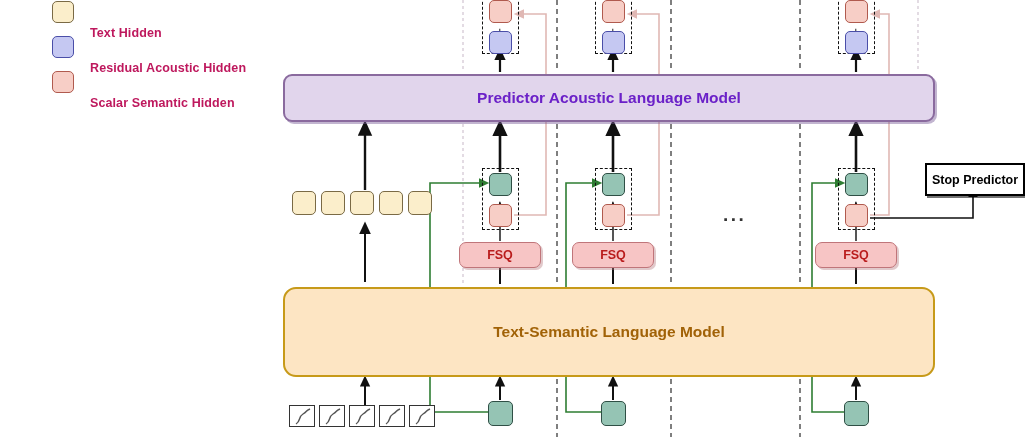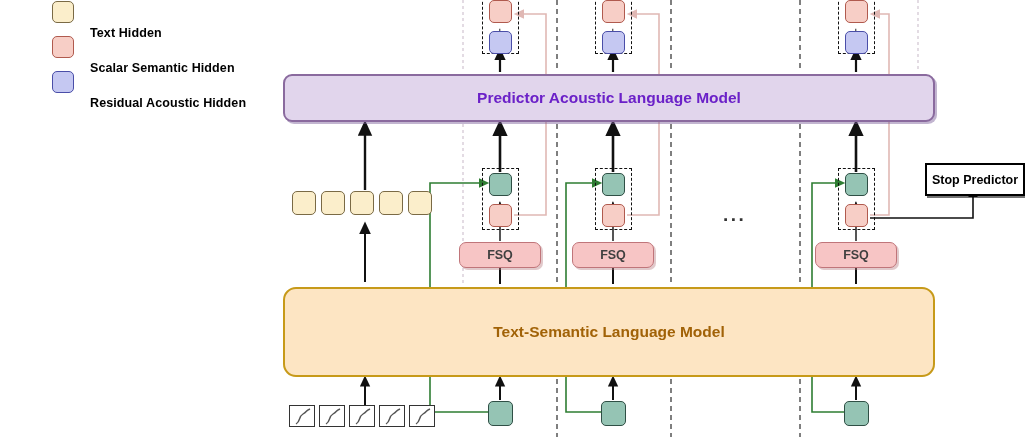--- a/index.html
+++ b/index.html
@@ -5,21 +5,21 @@
   html,body{margin:0;padding:0;background:#ffffff;}
   body{width:1025px;height:437px;overflow:hidden;
        font-family:"Liberation Sans","DejaVu Sans",sans-serif;}
   #root{position:relative;width:1025px;height:437px;}
 
   
   .legend{position:absolute;left:52px;top:-6px;}
   .legend-row{display:flex;align-items:center;height:35px;}
   .legend-swatch{width:22px;height:22px;border-radius:5px;border:1.4px solid #6b6b4a;
                  box-sizing:border-box;flex:0 0 auto;}
-  .legend-label{margin-left:16px;font-size:12.5px;font-weight:bold;color:#000000;
+  .legend-label{margin-left:16px;font-size:12.5px;font-weight:bold;color:#be185d;
                 white-space:nowrap;letter-spacing:.1px;margin-top:42px;}
 
   
   .model-block{position:absolute;box-sizing:border-box;display:flex;
                align-items:center;justify-content:center;font-weight:bold;}
   #ralm{left:283px;top:74px;width:652px;height:48px;background:#e1d5ec;
         border:2px solid #8a6a9e;border-radius:9px;color:#6b21c8;font-size:15.5px;
         box-shadow:2px 2px 0 rgba(120,90,150,.45);}
   #tslm{left:283px;top:287px;width:652px;height:90px;background:#fde5c3;
         border:2.5px solid #c79a19;border-radius:13px;color:#a16207;font-size:15.5px;}
@@ -27,21 +27,21 @@
   .hbox{border-radius:5px;border:1.4px solid;box-sizing:border-box;position:absolute;}
   .c-text{background:#fbeecb;border-color:#7a6a45;}
   .c-speech{background:#95c4b4;border-color:#2f4f45;}
   .c-scalar{background:#f7cec6;border-color:#b05a4e;}
   .c-acoustic{background:#c5c8f2;border-color:#4a4ea8;}
 
   .dashbox{position:absolute;border:1.6px dashed #111;box-sizing:border-box;}
   .plus{position:absolute;font-size:13px;color:#111;font-weight:500;line-height:1;}
 
   .fsq{position:absolute;background:#f7c5c5;border:1.5px solid #c0757a;border-radius:7px;
-       display:flex;align-items:center;justify-content:center;color:#404040;
+       display:flex;align-items:center;justify-content:center;color:#b91c1c;
        font-weight:bold;font-size:12.5px;box-shadow:2px 2px 0 rgba(180,120,125,.4);}
 
   .stop-pred{position:absolute;background:#ffffff;border:2px solid #000;
              display:flex;align-items:center;justify-content:center;
              color:#000;font-weight:bold;font-size:12.5px;
              box-shadow:2px 2px 0 rgba(0,0,0,.55);}
 
   .wavetok{position:absolute;background:#fff;border:1.2px solid #333;box-sizing:border-box;
            overflow:hidden;}
 
@@ -55,26 +55,26 @@
 <body>
 
 <div id="root">
 
   <div class="legend">
     <div class="legend-row">
       <div class="legend-swatch c-text"></div>
       <div class="legend-label">Text Hidden</div>
     </div>
     <div class="legend-row">
+      <div class="legend-swatch c-acoustic"></div>
+      <div class="legend-label">Residual Acoustic Hidden</div>
+    </div>
+    <div class="legend-row">
       <div class="legend-swatch c-scalar"></div>
       <div class="legend-label">Scalar Semantic Hidden</div>
-    </div>
-    <div class="legend-row">
-      <div class="legend-swatch c-acoustic"></div>
-      <div class="legend-label">Residual Acoustic Hidden</div>
     </div>
   </div>
 
   <svg class="overlay" viewBox="0 0 1025 437">
     <defs>
       <marker id="ah" markerWidth="7" markerHeight="7" refX="3.2" refY="3" orient="auto">
         <path d="M0,0 L6.5,3 L0,6 Z" fill="#111"></path>
       </marker>
       <marker id="ah-g" markerWidth="7" markerHeight="7" refX="3.2" refY="3" orient="auto">
         <path d="M0,0 L6.5,3 L0,6 Z" fill="#2e7d32"></path>

